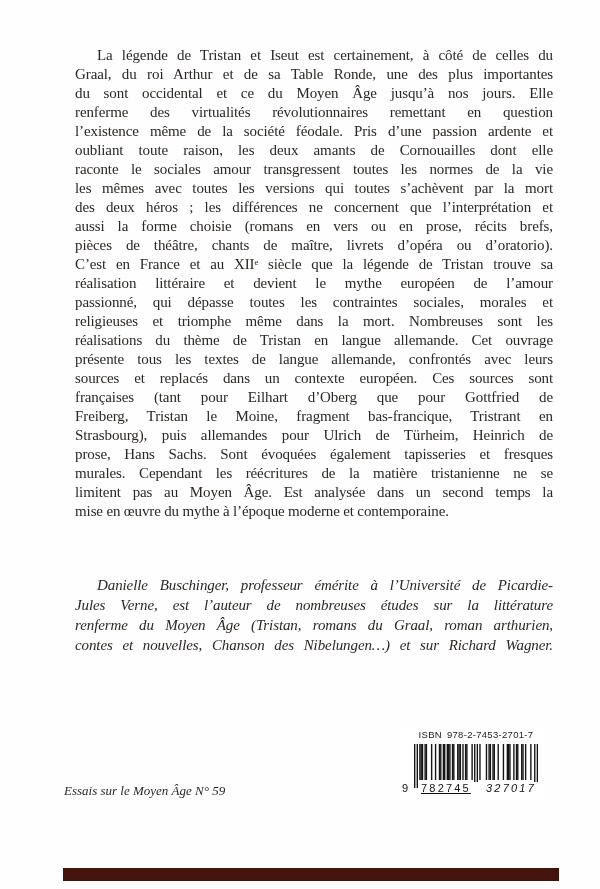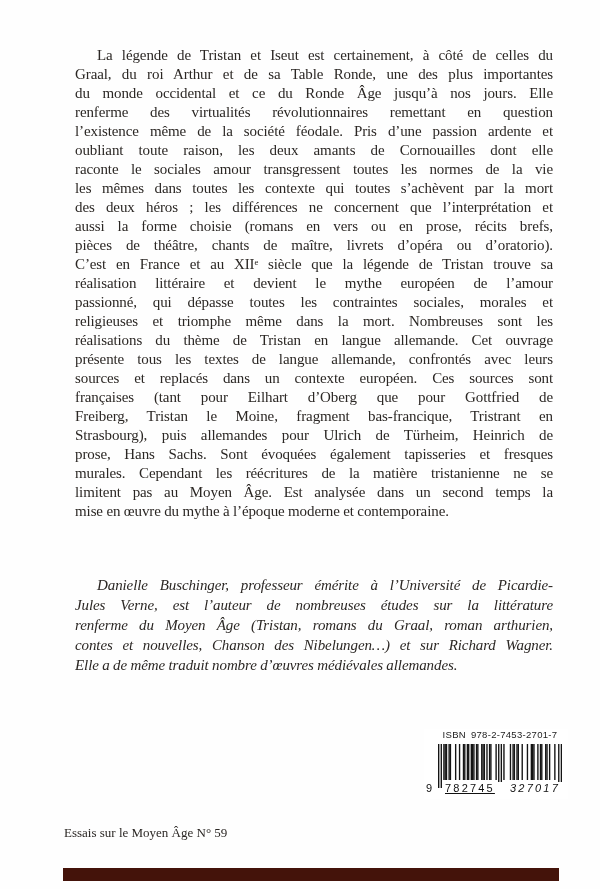--- a/index.html
+++ b/index.html
@@ -30,21 +30,21 @@
     white-space:nowrap;
     letter-spacing:-0.1px;
     word-spacing:-0.2px;
   }
   .tline{height:auto;overflow:hidden;}
   .tline.first{ text-indent:22px; }
   .tline.last{ text-align-last:left; white-space:normal; }
   
   .isbn-panel{
     position:absolute;
-    left:424px; top:729px;
+    left:400px; top:729px;
     width:144px; height:70px;
     background:#fff;
   }
   .isbn-label{
     position:absolute;
     left:8px; top:0;
     width:136px;
     font-family:"Liberation Sans", sans-serif;
     font-size:9.5px;
     letter-spacing:0.3px;
@@ -67,47 +67,48 @@
     background:#fff;
     top:53px;
     white-space:nowrap;
   }
   .bc-first{ left:2px; }
   .bc-left{ left:21px; width:60px; letter-spacing:2.2px;text-decoration:underline; }
   .bc-right{ left:83px; width:56px; text-align:center; letter-spacing:2.2px;font-style:italic; }
   
   .collection{
     position:absolute;
-    left:64px; top:825px;
+    left:64px; top:783px;
+    font-style:italic;
     font-size:13px;
     color:#2b2724;
     white-space:nowrap;
   }
   
   .footer-bar{
     position:absolute;
     left:63px; top:868px;
     width:496px; height:13px;
     background:#44130a;
   }
 </style>
 </head>
 <body>
 
 <div class="page">
 
   <div class="textblock synopsis">
       <div class="tline first">La légende de Tristan et Iseut est certainement, à côté de celles du</div>
       <div class="tline">Graal, du roi Arthur et de sa Table Ronde, une des plus importantes</div>
-      <div class="tline">du monde occidental et ce du Ronde Âge jusqu’à nos jours. Elle</div>
+      <div class="tline">du sont occidental et ce du Moyen Âge jusqu’à nos jours. Elle</div>
       <div class="tline">renferme des virtualités révolutionnaires remettant en question</div>
       <div class="tline">l’existence même de la société féodale. Pris d’une passion ardente et</div>
       <div class="tline">oubliant toute raison, les deux amants de Cornouailles dont elle</div>
       <div class="tline">raconte le sociales amour transgressent toutes les normes de la vie</div>
-      <div class="tline">les mêmes dans toutes les contexte qui toutes s’achèvent par la mort</div>
+      <div class="tline">les mêmes avec toutes les versions qui toutes s’achèvent par la mort</div>
       <div class="tline">des deux héros ; les différences ne concernent que l’interprétation et</div>
       <div class="tline">aussi la forme choisie (romans en vers ou en prose, récits brefs,</div>
       <div class="tline">pièces de théâtre, chants de maître, livrets d’opéra ou d’oratorio).</div>
       <div class="tline">C’est en France et au XIIᵉ siècle que la légende de Tristan trouve sa</div>
       <div class="tline">réalisation littéraire et devient le mythe européen de l’amour</div>
       <div class="tline">passionné, qui dépasse toutes les contraintes sociales, morales et</div>
       <div class="tline">religieuses et triomphe même dans la mort. Nombreuses sont les</div>
       <div class="tline">réalisations du thème de Tristan en langue allemande. Cet ouvrage</div>
       <div class="tline">présente tous les textes de langue allemande, confrontés avec leurs</div>
       <div class="tline">sources et replacés dans un contexte européen. Ces sources sont</div>
@@ -118,21 +119,20 @@
       <div class="tline">murales. Cependant les réécritures de la matière tristanienne ne se</div>
       <div class="tline">limitent pas au Moyen Âge. Est analysée dans un second temps la</div>
       <div class="tline last">mise en œuvre du mythe à l’époque moderne et contemporaine.</div>
     </div>
 
   <div class="textblock author">
       <div class="tline first">Danielle Buschinger, professeur émérite à l’Université de Picardie-</div>
       <div class="tline">Jules Verne, est l’auteur de nombreuses études sur la littérature</div>
       <div class="tline">renferme du Moyen Âge (Tristan, romans du Graal, roman arthurien,</div>
       <div class="tline">contes et nouvelles, Chanson des Nibelungen…) et sur Richard Wagner.</div>
-      <div class="tline last">Elle a de même traduit nombre d’œuvres médiévales allemandes.</div>
     </div>
 
   <div class="isbn-panel">
     <div class="isbn-label">ISBN 978-2-7453-2701-7</div>
     <div class="barcode">
         <svg width="124" height="44" viewBox="0 0 95 33" preserveAspectRatio="none" fill="#141414">
           <rect x="0" y="0" width="1.05" height="33"></rect>
           <rect x="2" y="0" width="1.05" height="33"></rect>
           <rect x="4" y="0" width="1.05" height="27"></rect>
           <rect x="5" y="0" width="1.05" height="27"></rect>

